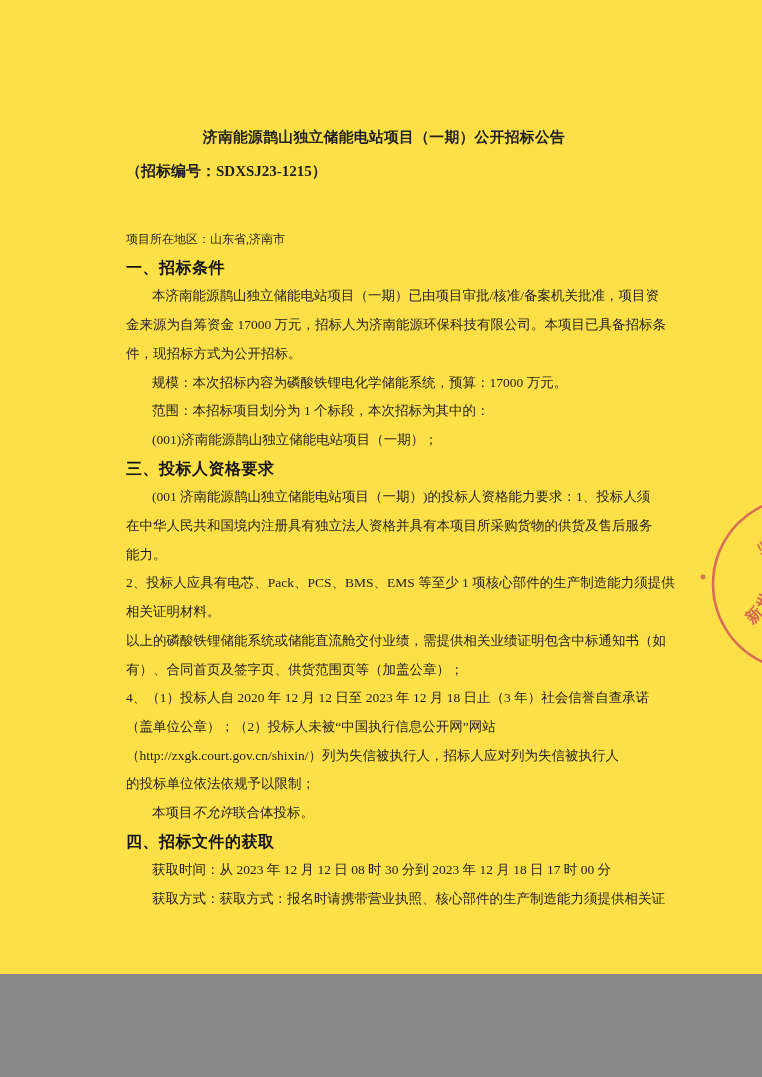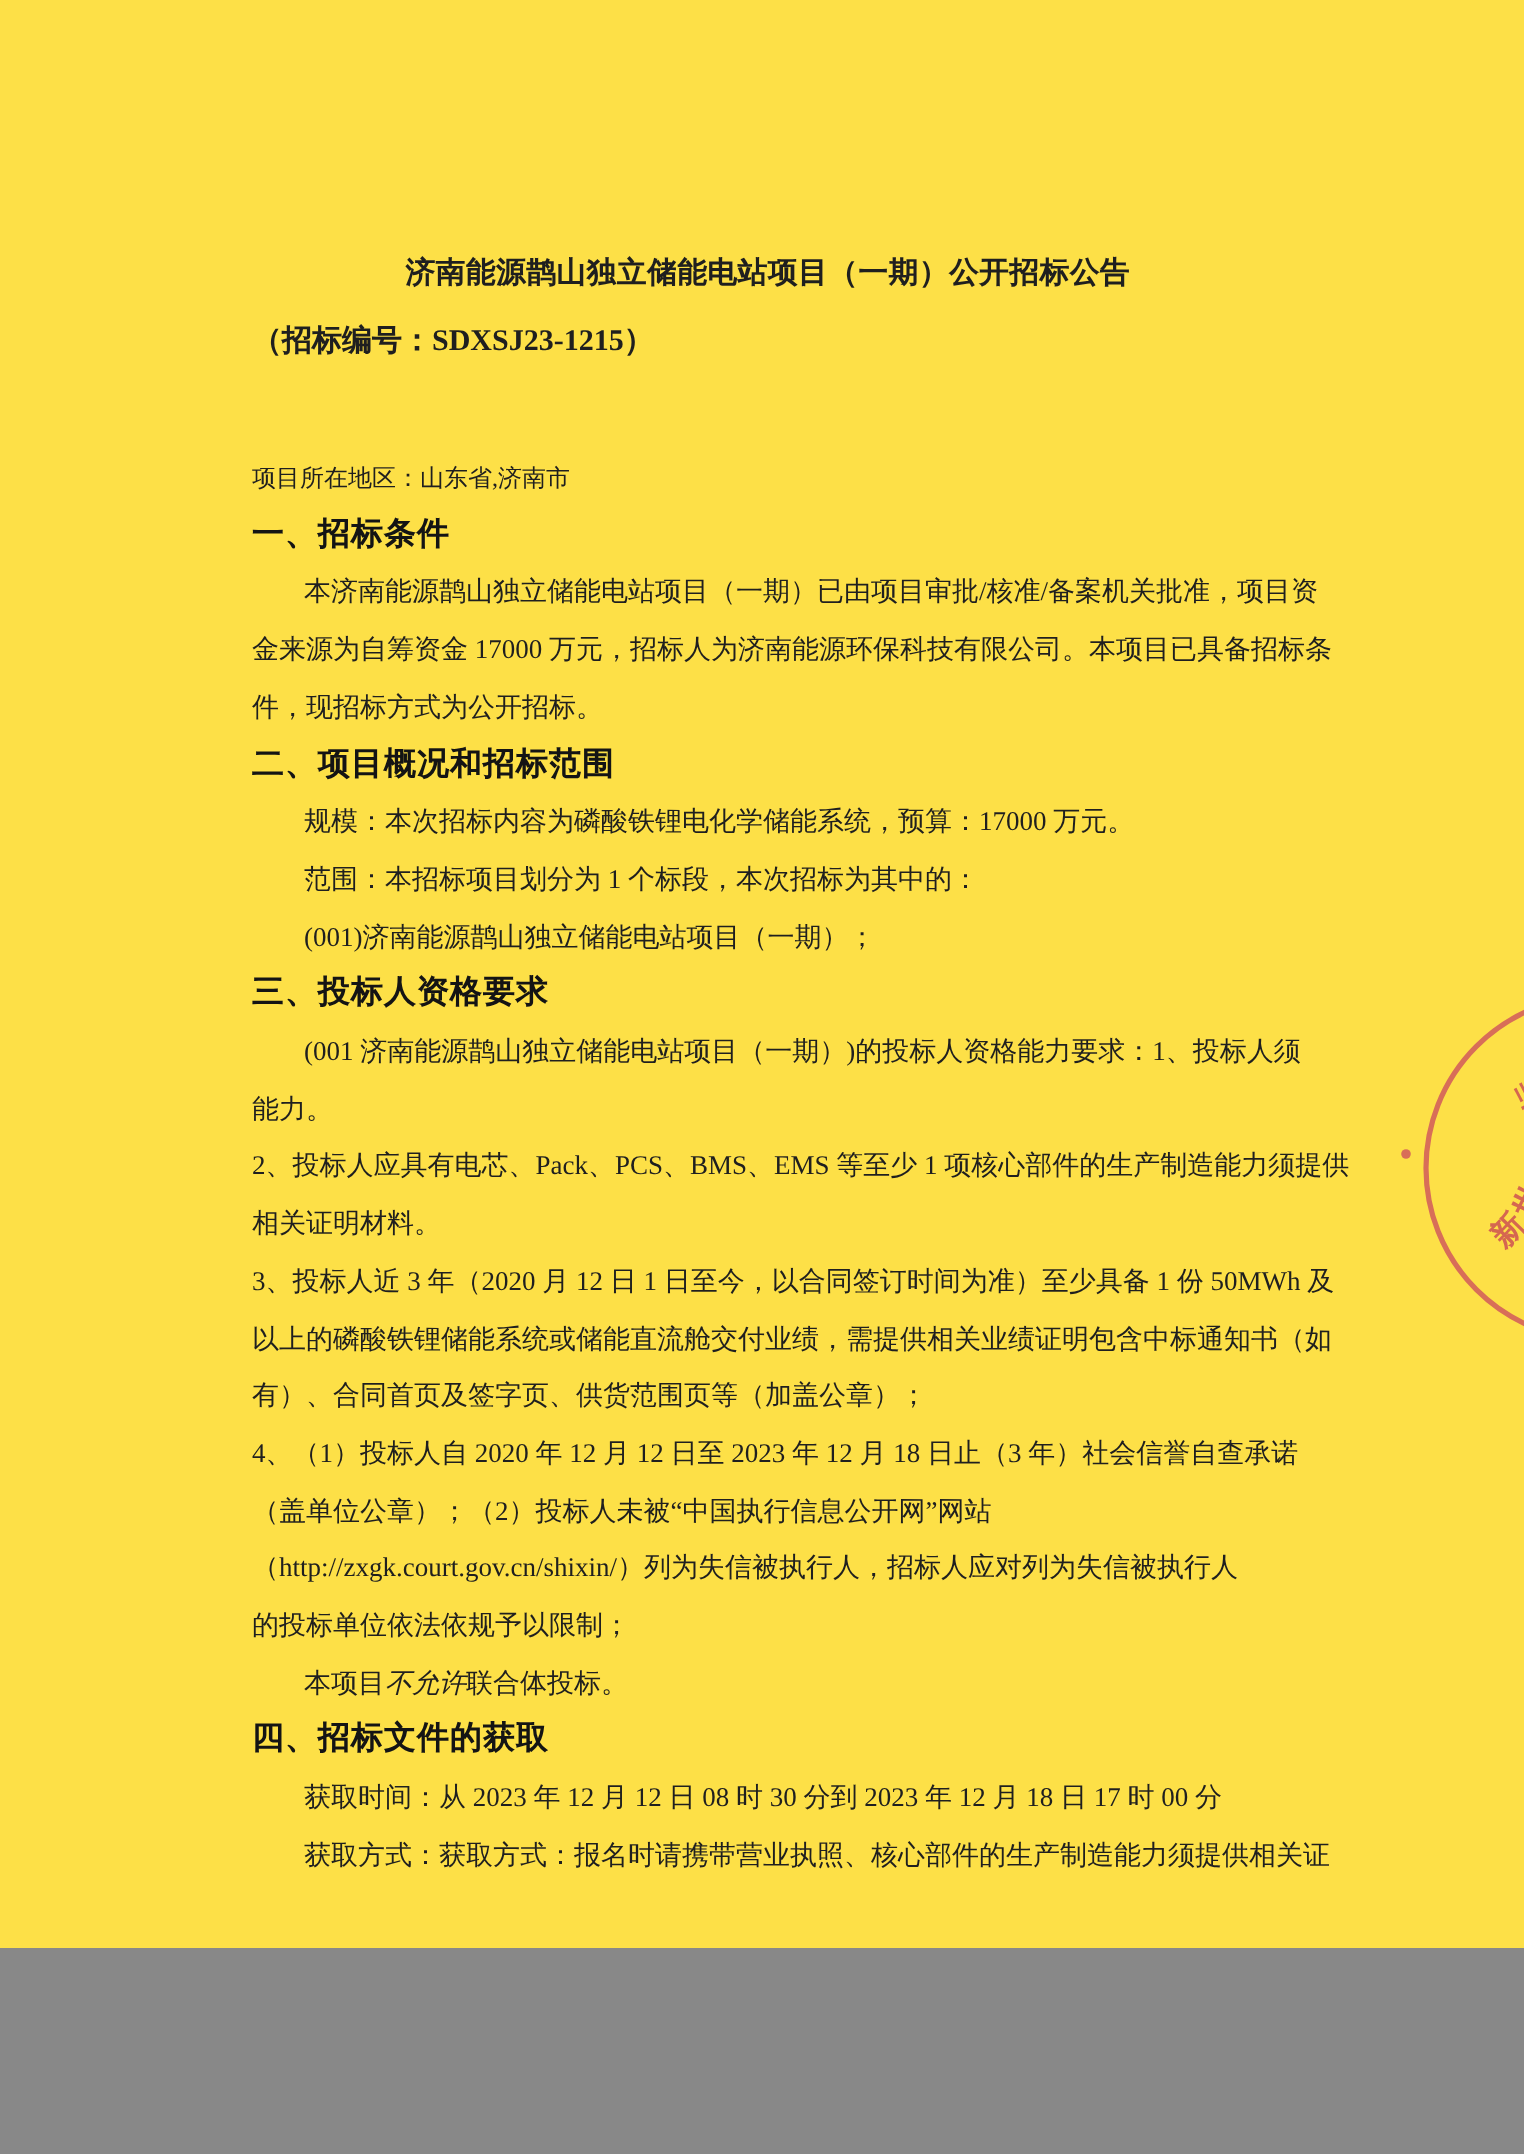--- a/index.html
+++ b/index.html
@@ -84,30 +84,29 @@
 <div class="page">
 
   <div class="content">
       <div class="title">济南能源鹊山独立储能电站项目（一期）公开招标公告</div>
       <div class="subtitle">（招标编号：SDXSJ23-1215）</div>
       <div class="blk meta">项目所在地区：山东省,济南市</div>
       <div class="blk heading">一、招标条件</div>
       <div class="blk line indent">本济南能源鹊山独立储能电站项目（一期）已由项目审批/核准/备案机关批准，项目资</div>
       <div class="blk line">金来源为自筹资金 17000 万元，招标人为济南能源环保科技有限公司。本项目已具备招标条</div>
       <div class="blk line">件，现招标方式为公开招标。</div>
-      <div class="blk heading">二、项目概况和招标范围</div>
       <div class="blk line indent">规模：本次招标内容为磷酸铁锂电化学储能系统，预算：17000 万元。</div>
       <div class="blk line indent">范围：本招标项目划分为 1 个标段，本次招标为其中的：</div>
       <div class="blk line indent">(001)济南能源鹊山独立储能电站项目（一期）；</div>
       <div class="blk heading">三、投标人资格要求</div>
       <div class="blk line indent">(001 济南能源鹊山独立储能电站项目（一期）)的投标人资格能力要求：1、投标人须</div>
+      <div class="blk line">在中华人民共和国境内注册具有独立法人资格并具有本项目所采购货物的供货及售后服务</div>
       <div class="blk line">能力。</div>
       <div class="blk line">2、投标人应具有电芯、Pack、PCS、BMS、EMS 等至少 1 项核心部件的生产制造能力须提供</div>
       <div class="blk line">相关证明材料。</div>
-      <div class="blk line">3、投标人近 3 年（2020 月 12 日 1 日至今，以合同签订时间为准）至少具备 1 份 50MWh 及</div>
       <div class="blk line">以上的磷酸铁锂储能系统或储能直流舱交付业绩，需提供相关业绩证明包含中标通知书（如</div>
       <div class="blk line">有）、合同首页及签字页、供货范围页等（加盖公章）；</div>
       <div class="blk line">4、（1）投标人自 2020 年 12 月 12 日至 2023 年 12 月 18 日止（3 年）社会信誉自查承诺</div>
       <div class="blk line">（盖单位公章）；（2）投标人未被“中国执行信息公开网”网站</div>
       <div class="blk line">（http://zxgk.court.gov.cn/shixin/）列为失信被执行人，招标人应对列为失信被执行人</div>
       <div class="blk line">的投标单位依法依规予以限制；</div>
       <div class="blk line indent"><span>本项目</span><span class="it">不允许</span><span>联合体投标。</span></div>
       <div class="blk heading">四、招标文件的获取</div>
       <div class="blk line indent">获取时间：从 2023 年 12 月 12 日  08 时 30 分到 2023 年 12 月 18 日  17 时 00 分</div>
       <div class="blk line indent">获取方式：获取方式：报名时请携带营业执照、核心部件的生产制造能力须提供相关证</div>

